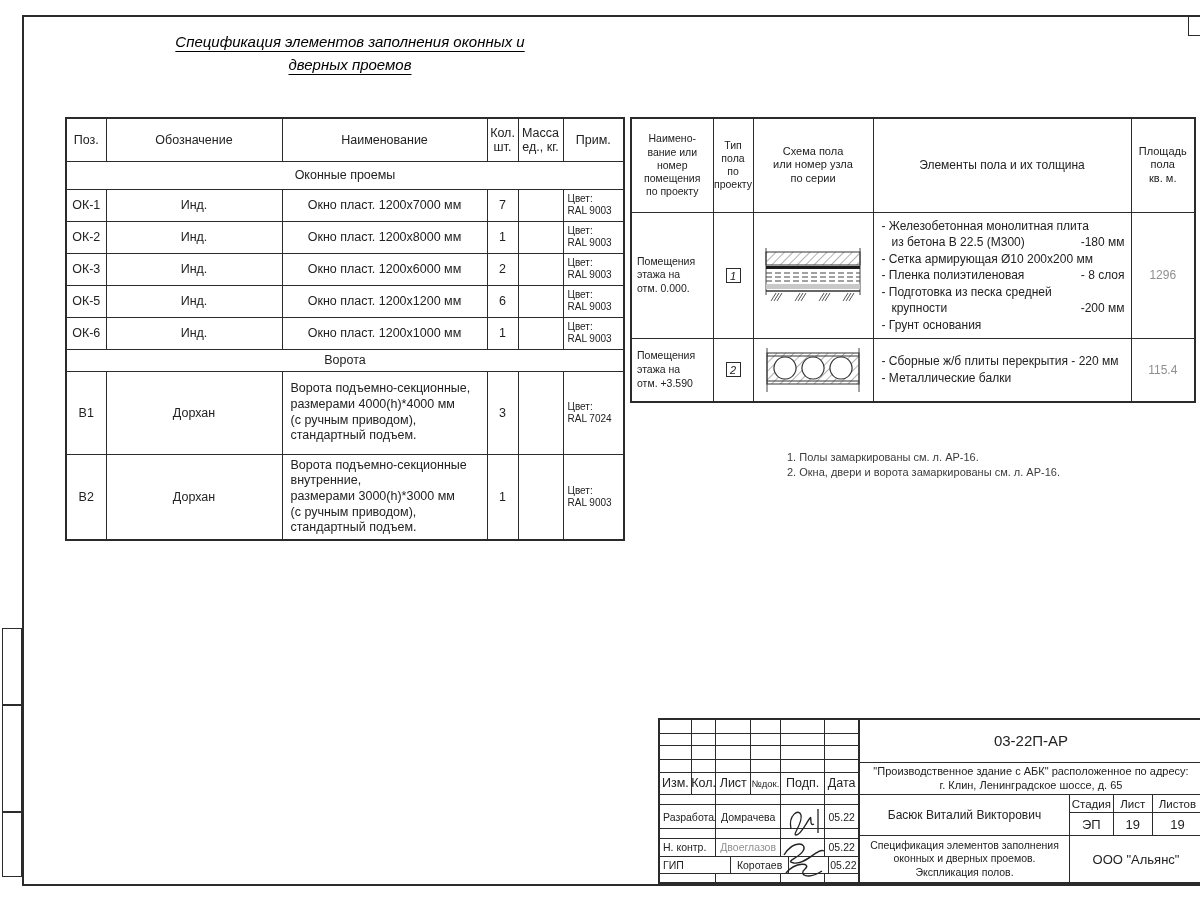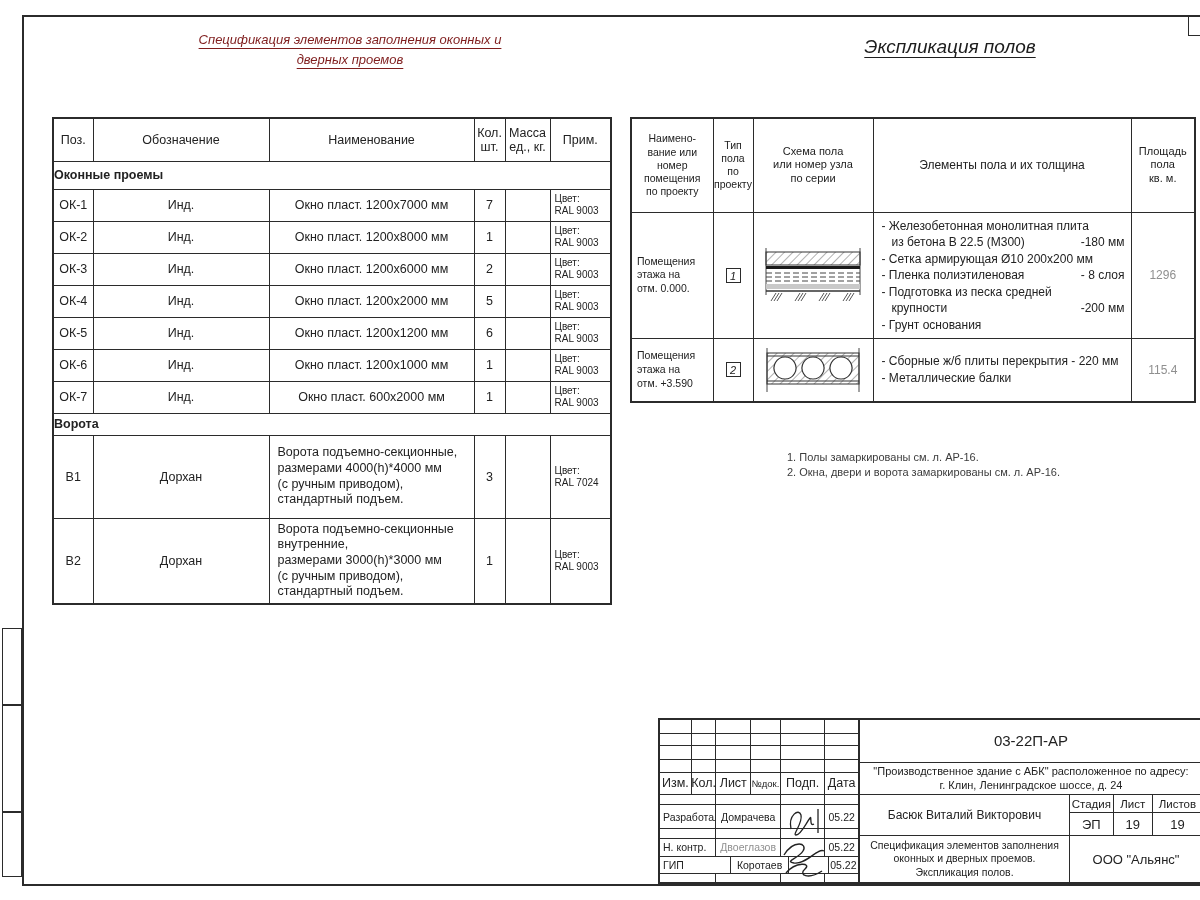--- a/index.html
+++ b/index.html
@@ -7,43 +7,43 @@
   #sheet {
     position:relative; width:1200px; height:900px; background:#fff; overflow:hidden;
     font-family:"Liberation Sans", sans-serif; color:#222;
   }
   .abs { position:absolute; }
   .line { position:absolute; background:#2b2b2b; }
 
   
   .main-title {
     position:absolute; left:90px; top:30px; width:520px; text-align:center;
-    font-style:italic; font-size:13px; line-height:1.55; color:#7f1d1d;
+    font-style:italic; font-size:15px; line-height:1.55; color:#000000;
   }
   .main-title div { text-decoration:underline; text-underline-offset:4px; }
   .floor-title {
     position:absolute; left:828px; top:36px; width:244px; text-align:center;
     font-style:italic; font-size:19px; color:#1d1d1d;
     text-decoration:underline; text-underline-offset:4px;
   }
 
   
   table { border-collapse:collapse; table-layout:fixed; }
   table.doc { position:absolute; border:2px solid #2b2b2b; }
   table.doc td { border:1.5px solid #2b2b2b; vertical-align:middle; overflow:hidden; }
   td.c { text-align:center; }
   .pre { white-space:pre-line; }
   .gray { color:#8f8f8f; }
 
-  #spec-table { left:52px; top:117px; width:558px; font-size:12.5px; }
+  #spec-table { left:65px; top:117px; width:558px; font-size:12.5px; }
   #spec-table td.head { font-size:12.5px; }
   #spec-table td.note { font-size:10px; line-height:1.2; padding-left:4px; text-align:left; }
   #spec-table td.namecell { font-size:12.5px; }
   #spec-table td.gname { font-size:12.5px; line-height:1.25; padding-left:8px; text-align:left; white-space:pre-line; }
-  #spec-table tr.section td { text-align:left; font-size:12.5px;font-weight:bold; }
+  #spec-table tr.section td { text-align:center; font-size:12.5px; }
 
   #floor-table { left:630px; top:117px; width:564px; font-size:12px; }
   #floor-table td.hd { text-align:center; line-height:1.25; }
   #floor-table td.room { font-size:10.5px; line-height:1.3; padding-left:5px; text-align:left; white-space:pre-line; }
   #floor-table td.elems { padding:5px 6px 5px 8px; vertical-align:middle; }
   .el-line { display:flex; justify-content:space-between; font-size:12px; line-height:16.5px; }
   .el-line .val { white-space:nowrap; }
   .el-line .ind { padding-left:10px; }
   .type-box {
     display:inline-block; min-width:15px; height:15px; border:1px solid #2b2b2b;
@@ -98,21 +98,20 @@
   <div class="abs" style="left:1188px;top:15px;width:14px;height:21px;border:1.5px solid #2b2b2b;"></div>
   <div class="abs" style="left:2px;top:628px;width:20px;height:249px;border:1.5px solid #2b2b2b;">
     <div style="position:absolute;left:0;top:75px;width:100%;height:1.5px;background:#2b2b2b;"></div>
     <div style="position:absolute;left:0;top:182px;width:100%;height:1.5px;background:#2b2b2b;"></div>
   </div>
 
   <div class="main-title">
     <div>Спецификация элементов заполнения оконных и</div>
     <div>дверных проемов</div>
   </div>
-  <div class="floor-title">Экспликация полов</div>
 
   <table class="doc" id="spec-table">
     <colgroup>
         <col style="width:40px">
         <col style="width:176px">
         <col style="width:205px">
         <col style="width:31px">
         <col style="width:45px">
         <col style="width:61px">
       </colgroup>
@@ -151,50 +150,32 @@
     <tr style="height:32px">
       <td class="c">ОК-3</td>
       <td class="c">Инд.</td>
       <td class="c namecell">Окно пласт. 1200х6000 мм</td>
       <td class="c">2</td>
       <td class="c"></td>
       <td class="note pre">Цвет:
 RAL 9003</td>
     </tr>
     <tr style="height:32px">
-      <td class="c">ОК-4</td>
-      <td class="c">Инд.</td>
-      <td class="c namecell">Окно пласт. 1200х2000 мм</td>
-      <td class="c">5</td>
-      <td class="c"></td>
-      <td class="note pre">Цвет:
-RAL 9003</td>
-    </tr>
-    <tr style="height:32px">
       <td class="c">ОК-5</td>
       <td class="c">Инд.</td>
       <td class="c namecell">Окно пласт. 1200х1200 мм</td>
       <td class="c">6</td>
       <td class="c"></td>
       <td class="note pre">Цвет:
 RAL 9003</td>
     </tr>
     <tr style="height:32px">
       <td class="c">ОК-6</td>
       <td class="c">Инд.</td>
       <td class="c namecell">Окно пласт. 1200х1000 мм</td>
-      <td class="c">1</td>
-      <td class="c"></td>
-      <td class="note pre">Цвет:
-RAL 9003</td>
-    </tr>
-    <tr style="height:32px">
-      <td class="c">ОК-7</td>
-      <td class="c">Инд.</td>
-      <td class="c namecell">Окно пласт. 600х2000 мм</td>
       <td class="c">1</td>
       <td class="c"></td>
       <td class="note pre">Цвет:
 RAL 9003</td>
     </tr>
     <tr class="section" style="height:22px">
       <td colspan="6">Ворота</td>
     </tr>
     <tr style="height:83px">
       <td class="c">В1</td>
@@ -445,21 +426,21 @@
         <path d="M7 24 C4 10, 15 3, 17 10 C19 18, 8 30, 12 30 C17 30, 22 18, 26 13 C28 10, 25 22, 30 19 M34 4 L34 28" stroke="#222" stroke-width="1.3" fill="none"></path>
       </svg>
       <svg class="sig" style="left:120px;top:119px;" width="48" height="42" viewBox="0 0 48 42">
         <path d="M4 16 C14 0, 28 4, 23 12 C18 20, 4 22, 14 24 C26 26, 38 8, 44 12 M6 34 C16 22, 32 24, 25 30 C18 36, 28 41, 42 32" stroke="#222" stroke-width="1.4" fill="none"></path>
       </svg>
     </div>
     <div id="stamp-right">
       <div id="docnum">03-22П-АР</div>
       <div id="address">
         <div>"Производственное здание с АБК" расположенное по адресу:</div>
-        <div>г. Клин, Ленинградское шоссе, д. 24</div>
+        <div>г. Клин, Ленинградское шоссе, д. 65</div>
       </div>
       <div id="stamp-bottom">
         <div id="sb-left">
           <div id="author-cell">Басюк Виталий Викторович</div>
           <div id="sheet-title-cell">Спецификация элементов заполнения
 оконных и дверных проемов.
 Экспликация полов.</div>
         </div>
         <div id="sb-right">
           <div class="slh">

